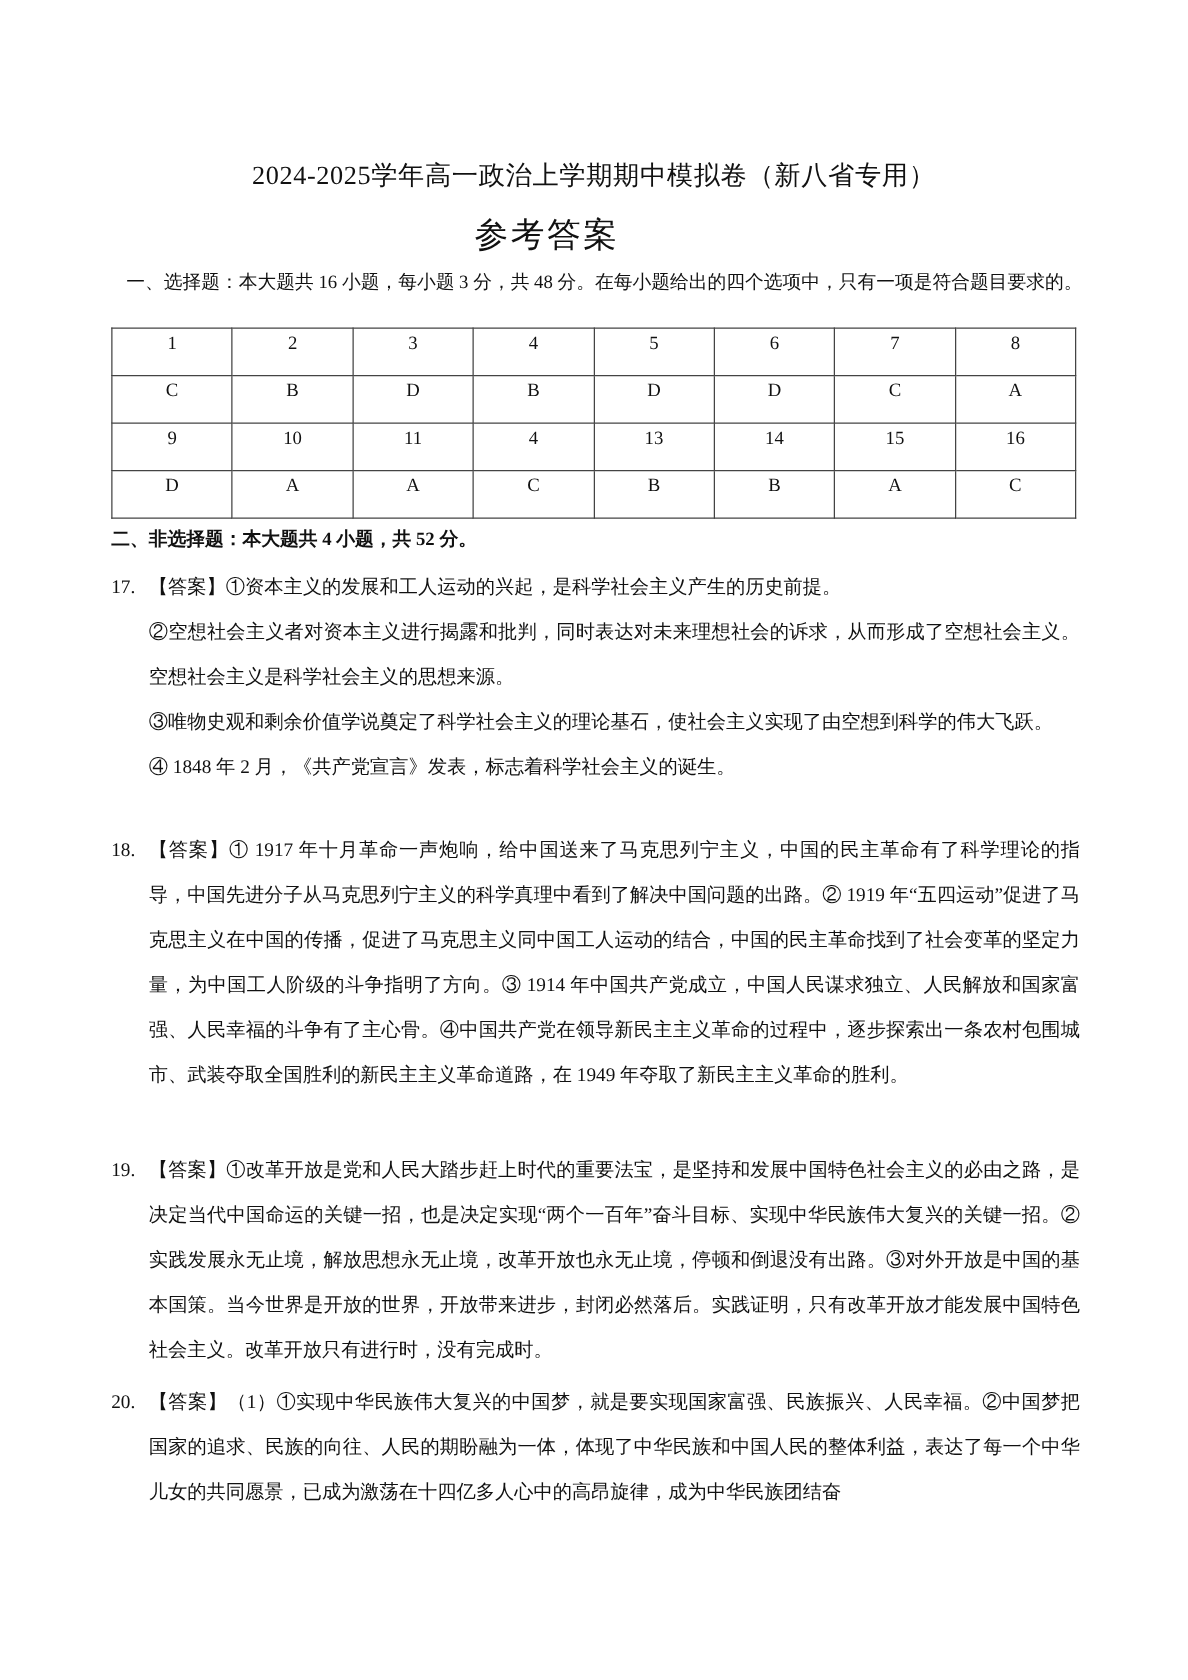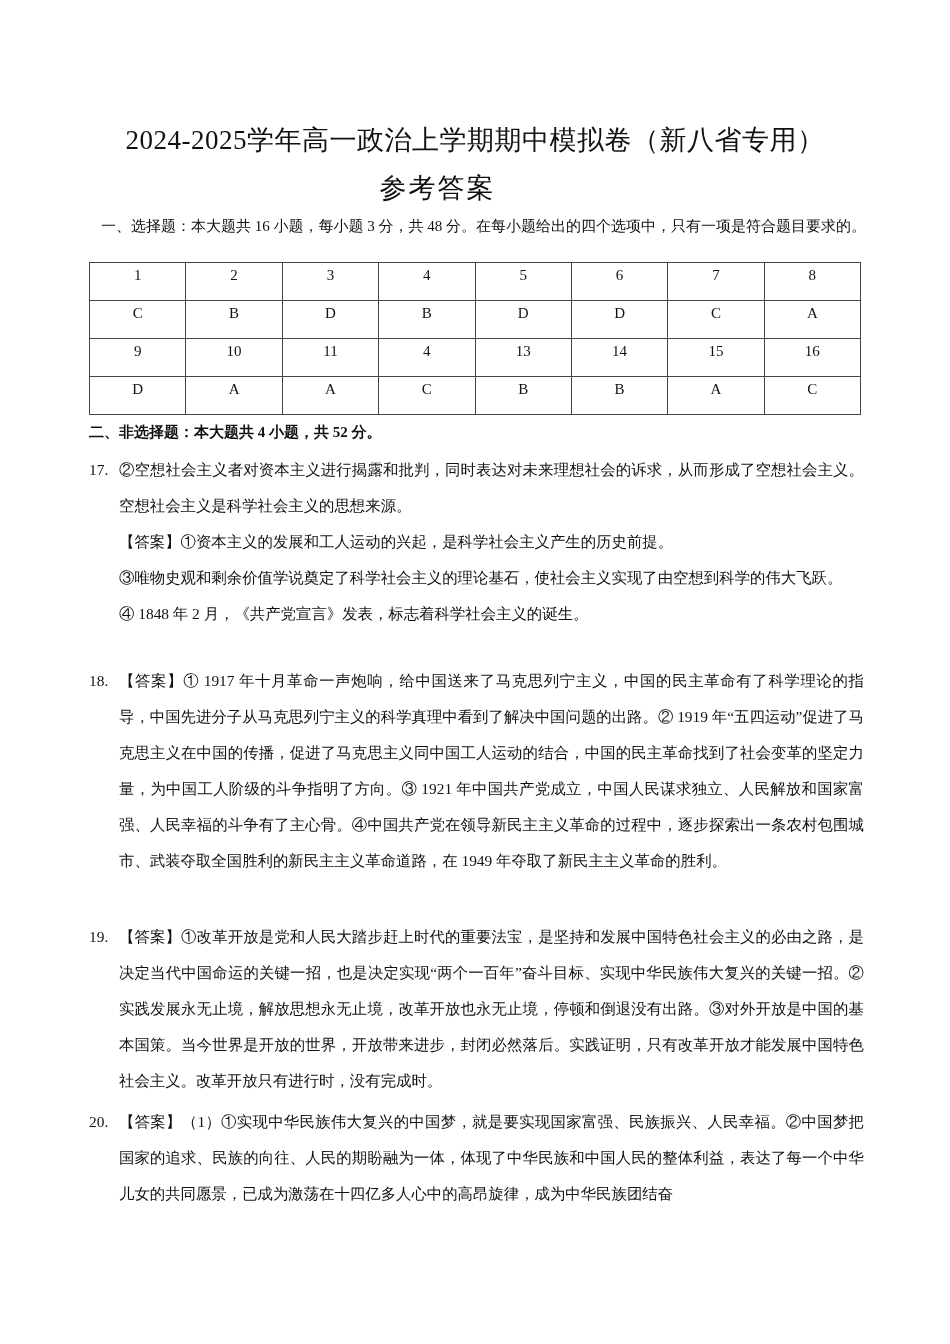--- a/index.html
+++ b/index.html
@@ -1,19 +1,19 @@
 <!DOCTYPE html>
 <html><head>
 <meta charset="utf-8">
 <style>
   html, body { margin: 0; padding: 0; background: #ffffff; }
   body { width: 950px; height: 1344px; position: relative; overflow: hidden;
          font-family: "Liberation Serif", "DejaVu Serif", serif; color: #111; }
   .title { position: absolute; top: 120px; left: 0; width: 950px; text-align: center;
-           font-size: 27px; letter-spacing: 0.5px; line-height: 40px; }
+           font-size: 21px; letter-spacing: 0.5px; line-height: 40px; }
   .subtitle { position: absolute; top: 168px; left: 0; width: 875px; text-align: center;
               font-size: 27px; letter-spacing: 2px; line-height: 40px; }
   .sec1 { position: absolute; top: 215px; left: 89px; width: 775px; font-size: 15px; line-height: 22px; margin-left: 12px; }
   table.ans { position: absolute; top: 262px; left: 89px; width: 772px; border-collapse: collapse; table-layout: fixed; }
   table.ans td { border: 1px solid #444; height: 36px; padding: 0; vertical-align: top; text-align: center;
                  font-size: 15px; line-height: 22px; padding-top: 1px; }
   .sec2 { position: absolute; top: 421px; left: 89px; font-size: 15px; line-height: 22px; font-weight: bold; }
   .q { position: absolute; left: 89px; width: 775px; font-size: 15.4px; line-height: 36px; }
   .q .num { position: absolute; left: 0; top: 0; }
   .q .body { margin-left: 30px; text-align: justify; }
@@ -70,31 +70,31 @@
       <td>C</td>
     </tr>
   </tbody>
 </table>
 
 <div class="sec2">二、非选择题：本大题共 4 小题，共 52 分。</div>
 
 <div class="q" style="top:452px;">
   <span class="num">17.</span>
   <div class="body">
+    <span class="para">【答案】①资本主义的发展和工人运动的兴起，是科学社会主义产生的历史前提。</span>
     <span class="para">②空想社会主义者对资本主义进行揭露和批判，同时表达对未来理想社会的诉求，从而形成了空想社会主义。空想社会主义是科学社会主义的思想来源。</span>
-    <span class="para">【答案】①资本主义的发展和工人运动的兴起，是科学社会主义产生的历史前提。</span>
     <span class="para">③唯物史观和剩余价值学说奠定了科学社会主义的理论基石，使社会主义实现了由空想到科学的伟大飞跃。</span>
     <span class="para">④ 1848 年 2 月，《共产党宣言》发表，标志着科学社会主义的诞生。</span>
   </div>
 </div>
 
 <div class="q" style="top:663px;">
   <span class="num">18.</span>
   <div class="body">
-    <span class="para">【答案】① 1917 年十月革命一声炮响，给中国送来了马克思列宁主义，中国的民主革命有了科学理论的指导，中国先进分子从马克思列宁主义的科学真理中看到了解决中国问题的出路。② 1919 年“五四运动”促进了马克思主义在中国的传播，促进了马克思主义同中国工人运动的结合，中国的民主革命找到了社会变革的坚定力量，为中国工人阶级的斗争指明了方向。③ 1921 年中国共产党成立，中国人民谋求独立、人民解放和国家富强、人民幸福的斗争有了主心骨。④中国共产党在领导新民主主义革命的过程中，逐步探索出一条农村包围城市、武装夺取全国胜利的新民主主义革命道路，在 1949 年夺取了新民主主义革命的胜利。</span>
+    <span class="para">【答案】① 1917 年十月革命一声炮响，给中国送来了马克思列宁主义，中国的民主革命有了科学理论的指导，中国先进分子从马克思列宁主义的科学真理中看到了解决中国问题的出路。② 1919 年“五四运动”促进了马克思主义在中国的传播，促进了马克思主义同中国工人运动的结合，中国的民主革命找到了社会变革的坚定力量，为中国工人阶级的斗争指明了方向。③ 1914 年中国共产党成立，中国人民谋求独立、人民解放和国家富强、人民幸福的斗争有了主心骨。④中国共产党在领导新民主主义革命的过程中，逐步探索出一条农村包围城市、武装夺取全国胜利的新民主主义革命道路，在 1949 年夺取了新民主主义革命的胜利。</span>
   </div>
 </div>
 
 <div class="q" style="top:919px;">
   <span class="num">19.</span>
   <div class="body">
     <span class="para">【答案】①改革开放是党和人民大踏步赶上时代的重要法宝，是坚持和发展中国特色社会主义的必由之路，是决定当代中国命运的关键一招，也是决定实现“两个一百年”奋斗目标、实现中华民族伟大复兴的关键一招。②实践发展永无止境，解放思想永无止境，改革开放也永无止境，停顿和倒退没有出路。③对外开放是中国的基本国策。当今世界是开放的世界，开放带来进步，封闭必然落后。实践证明，只有改革开放才能发展中国特色社会主义。改革开放只有进行时，没有完成时。</span>
   </div>
 </div>
 

